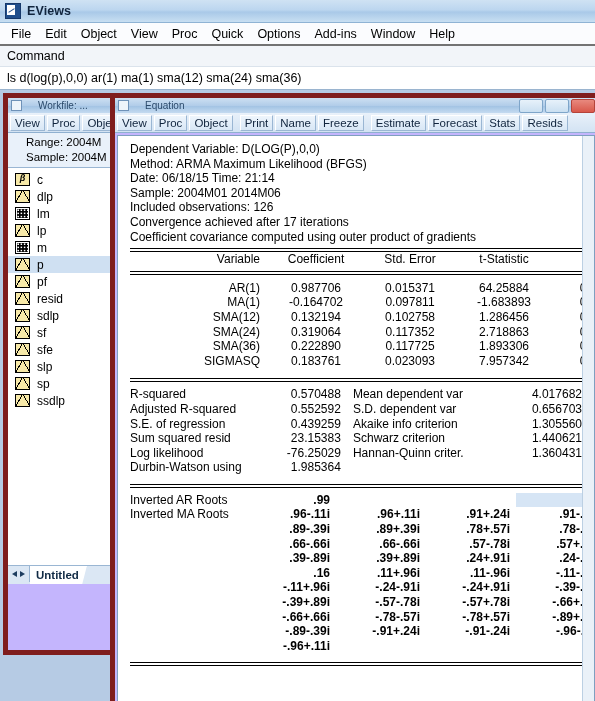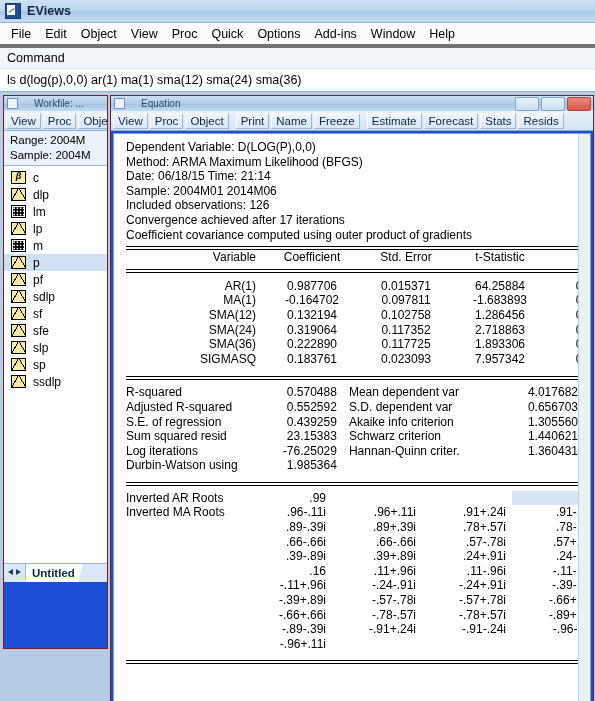--- a/index.html
+++ b/index.html
@@ -25,21 +25,21 @@
     background:#ffffff;
   }
   #app-icon:before{
     content:"";position:absolute;left:2px;top:6px;width:7px;height:1px;
     background:#1f4e8c;transform:rotate(-34deg);z-index:2;
   }
   #app-title{font-size:12.5px;color:#10243d;letter-spacing:.1px;font-weight:bold;}
 
   
   #menubar{
-    height:21px;background:#fbfcfe;border-bottom:4px solid #737373;
+    height:21px;background:#fbfcfe;border-bottom:2px solid #737373;
     display:flex;align-items:center;padding-left:4px;
   }
   .menu-item{
     padding:2px 7px;font-size:12.5px;color:#000;cursor:default;white-space:nowrap;
   }
 
   
   #command-label-row{
     height:20px;background:#f2f5f9;border-bottom:1px solid #dbe3ec;
     display:flex;align-items:center;padding-left:7px;font-size:12.5px;
@@ -48,21 +48,21 @@
     height:22px;background:#ffffff;border-bottom:1px solid #9ab4cf;
     display:flex;align-items:center;padding-left:7px;font-size:12.5px;
   }
 
   
   #mdi{
     position:relative;width:595px;height:616px;background:#b6cbe4;
   }
 
   
-  .win{position:absolute;background:#1d4ed8;border:1px solid #7f1d1d;}
+  .win{position:absolute;background:#c4b5fd;border:5px solid #7f1d1d;}
   .win-title{
     height:15px;
     background:linear-gradient(to bottom,#cde0f2 0%,#b2cde9 50%,#a0c2e3 51%,#c4daf0 100%);
     display:flex;align-items:center;position:relative;overflow:hidden;
   }
   .win-title-text{
     font-size:10px;color:#2b4a6b;margin-left:16px;white-space:nowrap;
   }
   .win-sysicon{
     width:9px;height:9px;margin-left:3px;background:#eef4fa;border:1px solid #6f92b8;flex:none;
@@ -89,21 +89,21 @@
     white-space:nowrap;cursor:default;
   }
   .tb-gap{width:5px;flex:none;}
 
   
   #workfile-win{left:3px;top:3px;width:103px;height:552px;}
   #wf-info{
     background:#e9f1fa;font-size:11.5px;padding:2px 0 2px 6px;line-height:15px;
     border-bottom:1px solid #9ab6d3;white-space:nowrap;overflow:hidden;
   }
-  #wf-info div{overflow:hidden;text-overflow:clip;white-space:nowrap;}
+  #wf-info div{overflow:hidden;text-overflow:clip;white-space:nowrap;margin-left:12px;}
   #wf-list{
     background:#ffffff;height:394px;overflow:hidden;padding-top:3px;
   }
   .wf-row{
     display:flex;align-items:center;height:17px;padding-left:7px;white-space:nowrap;
   }
   .wf-row.selected{background:#cfe0f2;}
   .wf-icon{width:13px;height:11px;flex:none;margin-right:7px;position:relative;}
   
   .ic-series{
@@ -172,21 +172,21 @@
   table.eqtab td{font-size:12px;padding:0;line-height:14.6px;white-space:nowrap;}
 
   .c-var{width:130px;text-align:right;padding-right:16px !important;}
   .c-num{width:80px;text-align:center;}
   .c-gap{width:14px;}
 
   .st-lbl{text-align:left;}
   .st-val{text-align:right;}
 
   .roots-lbl{width:116px;text-align:left;}
-  .roots-c{width:84px;text-align:right;padding-right:6px !important;}
+  .roots-c{width:84px;text-align:right;padding-right:6px !important;font-weight:bold;}
   .hl{background:#d6e5f5;}
 </style>
 </head>
 <body>
 
 <div id="app-titlebar">
   <div id="app-icon"></div>
   <div id="app-title">EViews</div>
 </div>
 
@@ -250,20 +250,24 @@
         <span class="wf-icon ic-group"></span>
         <span class="wf-label">m</span>
       </div>
       <div class="wf-row selected">
         <span class="wf-icon ic-series"></span>
         <span class="wf-label">p</span>
       </div>
       <div class="wf-row">
         <span class="wf-icon ic-series"></span>
         <span class="wf-label">pf</span>
+      </div>
+      <div class="wf-row">
+        <span class="wf-icon ic-series"></span>
+        <span class="wf-label">resid</span>
       </div>
       <div class="wf-row">
         <span class="wf-icon ic-series"></span>
         <span class="wf-label">sdlp</span>
       </div>
       <div class="wf-row">
         <span class="wf-icon ic-series"></span>
         <span class="wf-label">sf</span>
       </div>
       <div class="wf-row">
@@ -444,21 +448,21 @@
             <td class="st-val">1.305560</td>
           </tr>
           <tr>
             <td class="st-lbl">Sum squared resid</td>
             <td class="st-val">23.15383</td>
             <td></td>
             <td class="st-lbl">Schwarz criterion</td>
             <td class="st-val">1.440621</td>
           </tr>
           <tr>
-            <td class="st-lbl">Log iterations</td>
+            <td class="st-lbl">Log likelihood</td>
             <td class="st-val">-76.25029</td>
             <td></td>
             <td class="st-lbl">Hannan-Quinn criter.</td>
             <td class="st-val">1.360431</td>
           </tr>
           <tr>
             <td class="st-lbl">Durbin-Watson using</td>
             <td class="st-val">1.985364</td>
             <td></td>
             <td class="st-lbl"></td>

